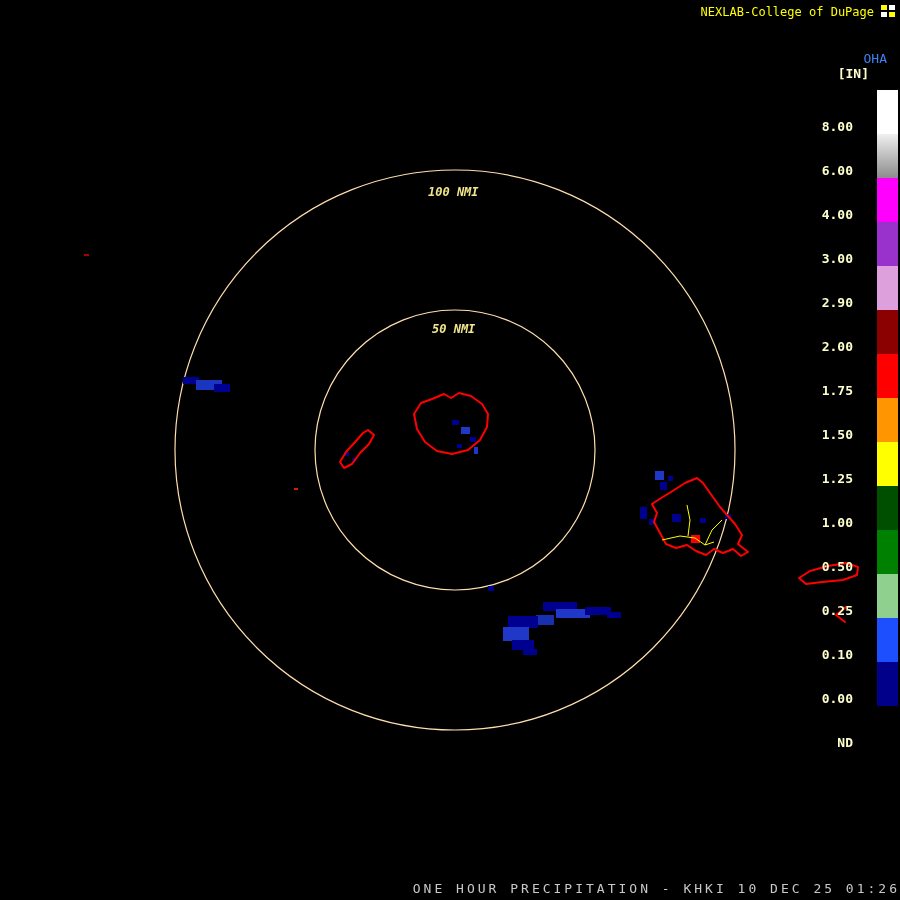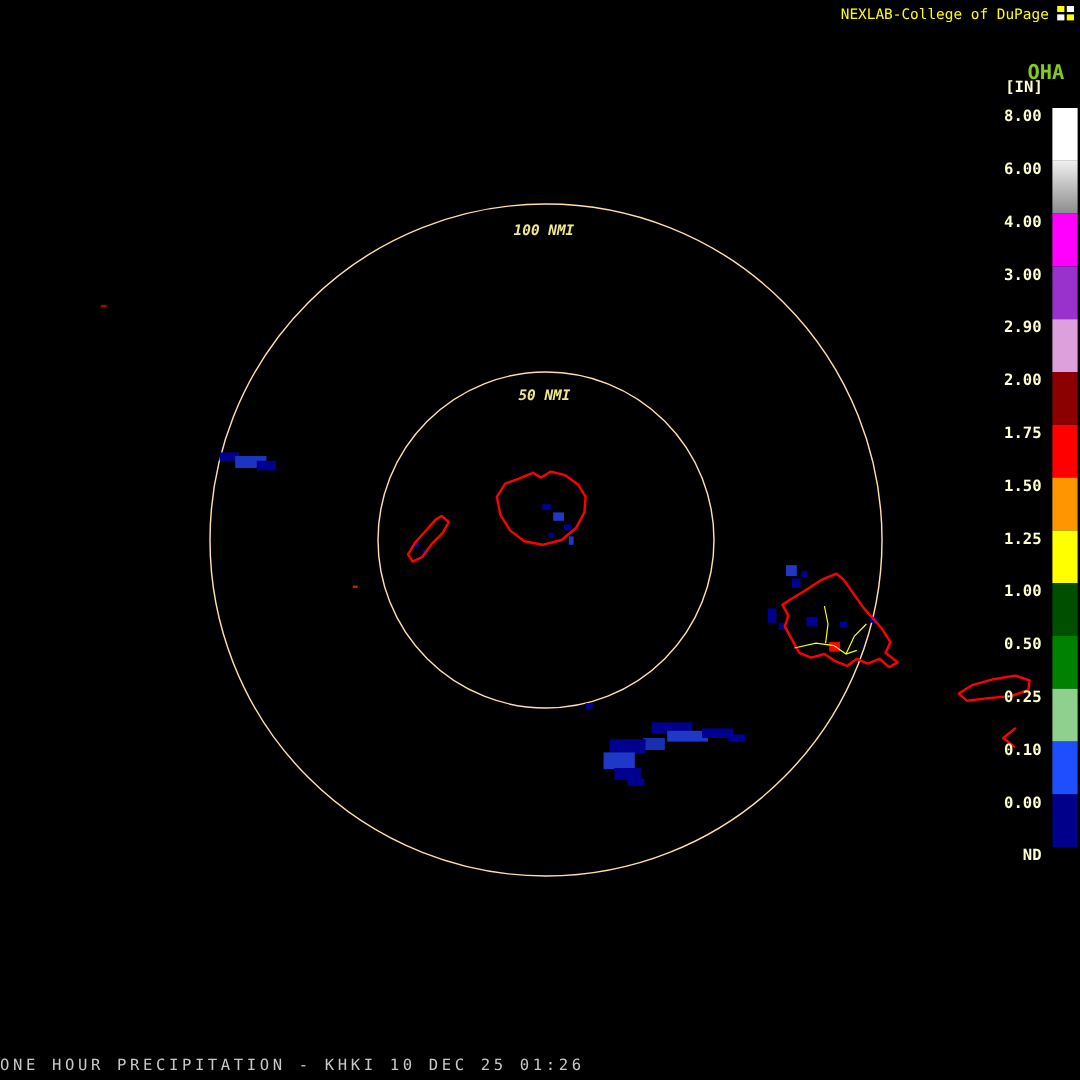--- a/index.html
+++ b/index.html
@@ -7,40 +7,40 @@
     position:relative;width:900px;height:900px;background:#000;overflow:hidden;
     font-family:"DejaVu Sans Mono","Liberation Mono",monospace;
   }
   .map-svg{position:absolute;left:0;top:0;}
   .brand{
     position:absolute;top:5px;right:26px;color:#ffff00;
     font-size:12px;font-weight:normal;letter-spacing:0px;white-space:nowrap;
   }
   .brand-icon{position:absolute;top:3px;right:3px;width:18px;height:16px;}
   .legend-head-product{
-    position:absolute;top:51px;right:13px;color:#84cc16;font-size:17px;font-weight:bold;
+    position:absolute;top:51px;right:13px;color:#3b82f6;font-size:13px;font-weight:normal;
   }
   .legend-head-units{
     position:absolute;top:66px;right:31px;color:#ffffcc;font-size:13px;font-weight:bold;
   }
   .legend{position:absolute;top:90px;right:2px;}
-  .legend-row{display:flex;align-items:flex-start;height:44px;}
+  .legend-row{display:flex;align-items:flex-end;height:44px;gap:15px;}
   .legend-label{
     width:46px;text-align:right;margin-right:9px;color:#ffffcc;
     font-size:13px;font-weight:bold;
   }
   .legend-swatch{width:21px;height:44px;display:block;}
   .ring-label{
     position:absolute;background:#000;color:#f0e68c;font-size:12px;
     font-weight:bold;font-style:italic;padding:0 4px;white-space:nowrap;margin-top:20px;
   }
   .ring-label-100{left:424px;top:165px;}
   .ring-label-50{left:428px;top:302px;}
   .footer{
-    position:absolute;bottom:4px;left:0;width:900px;text-align:left;
+    position:absolute;bottom:4px;left:0;width:900px;text-align:right;
     color:#c8c8c8;font-size:13px;letter-spacing:3px;white-space:nowrap;
   }
 </style>
 </head>
 <body>
 
 <div class="screen">
 
   <svg class="map-svg" width="900" height="900" viewBox="0 0 900 900">
 

